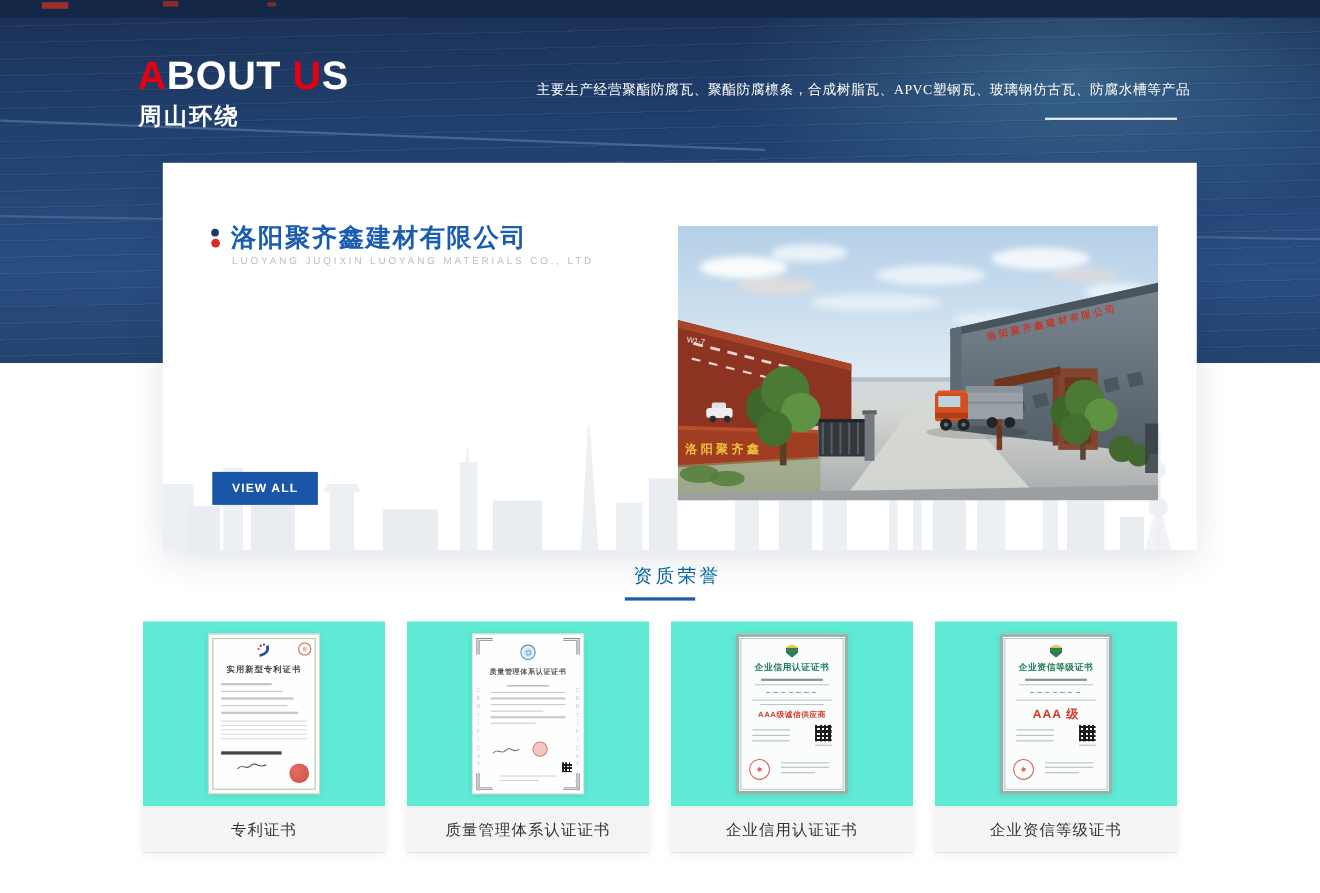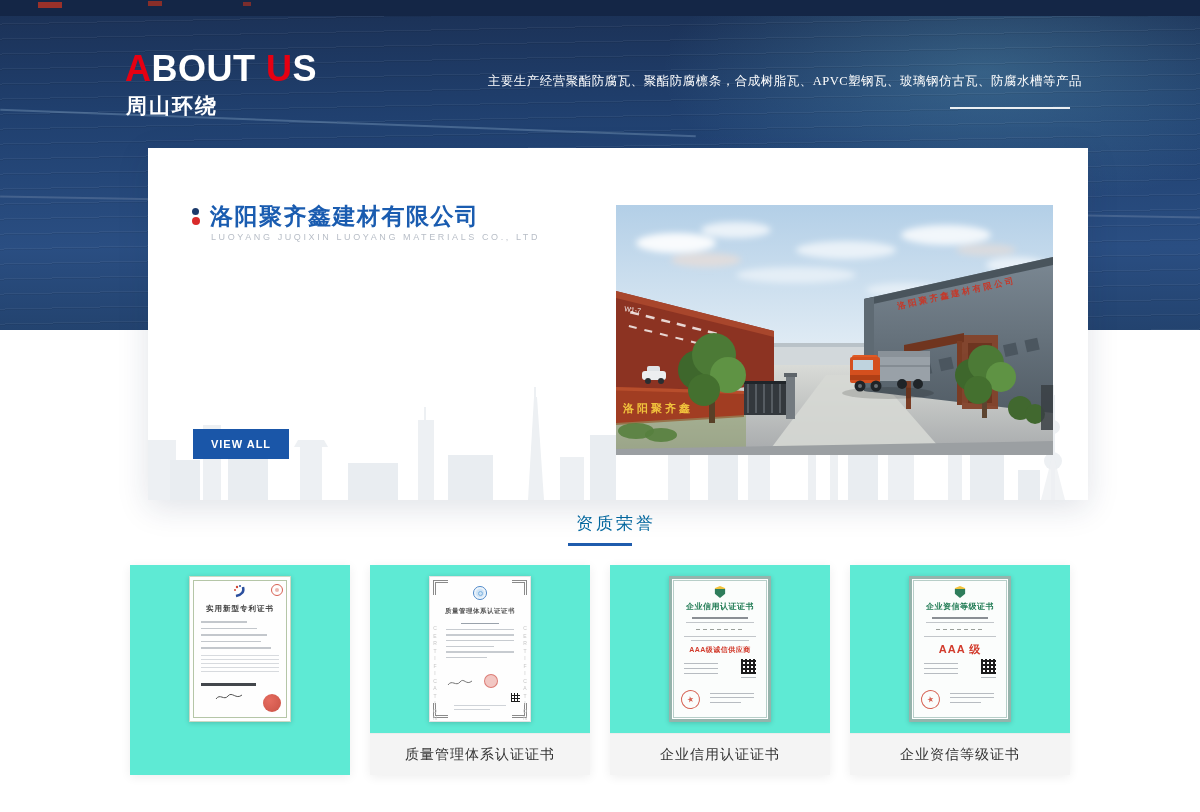--- a/index.html
+++ b/index.html
@@ -416,20 +416,21 @@
             <i></i>
             <i></i>
           </div>
         <div class="p-bar"></div>
         <svg class="p-sign" width="30" height="14" viewBox="0 0 30 14">
           <path d="M2 9 C6 3, 10 11, 14 6 S22 10, 28 5" stroke="#555555" fill="none" stroke-width="1"></path>
         </svg>
         <span class="p-seal"></span>
       </div>
     </div>
+    <div class="cert-footer">专利证书</div>
   </div>
 
   <div class="cert-card">
     <div class="cert-body">
       <div class="paper quality">
         <span class="q-corner tl"></span>
         <span class="q-corner tr"></span>
         <span class="q-corner bl"></span>
         <span class="q-corner br"></span>
         <span class="q-logo"></span>

